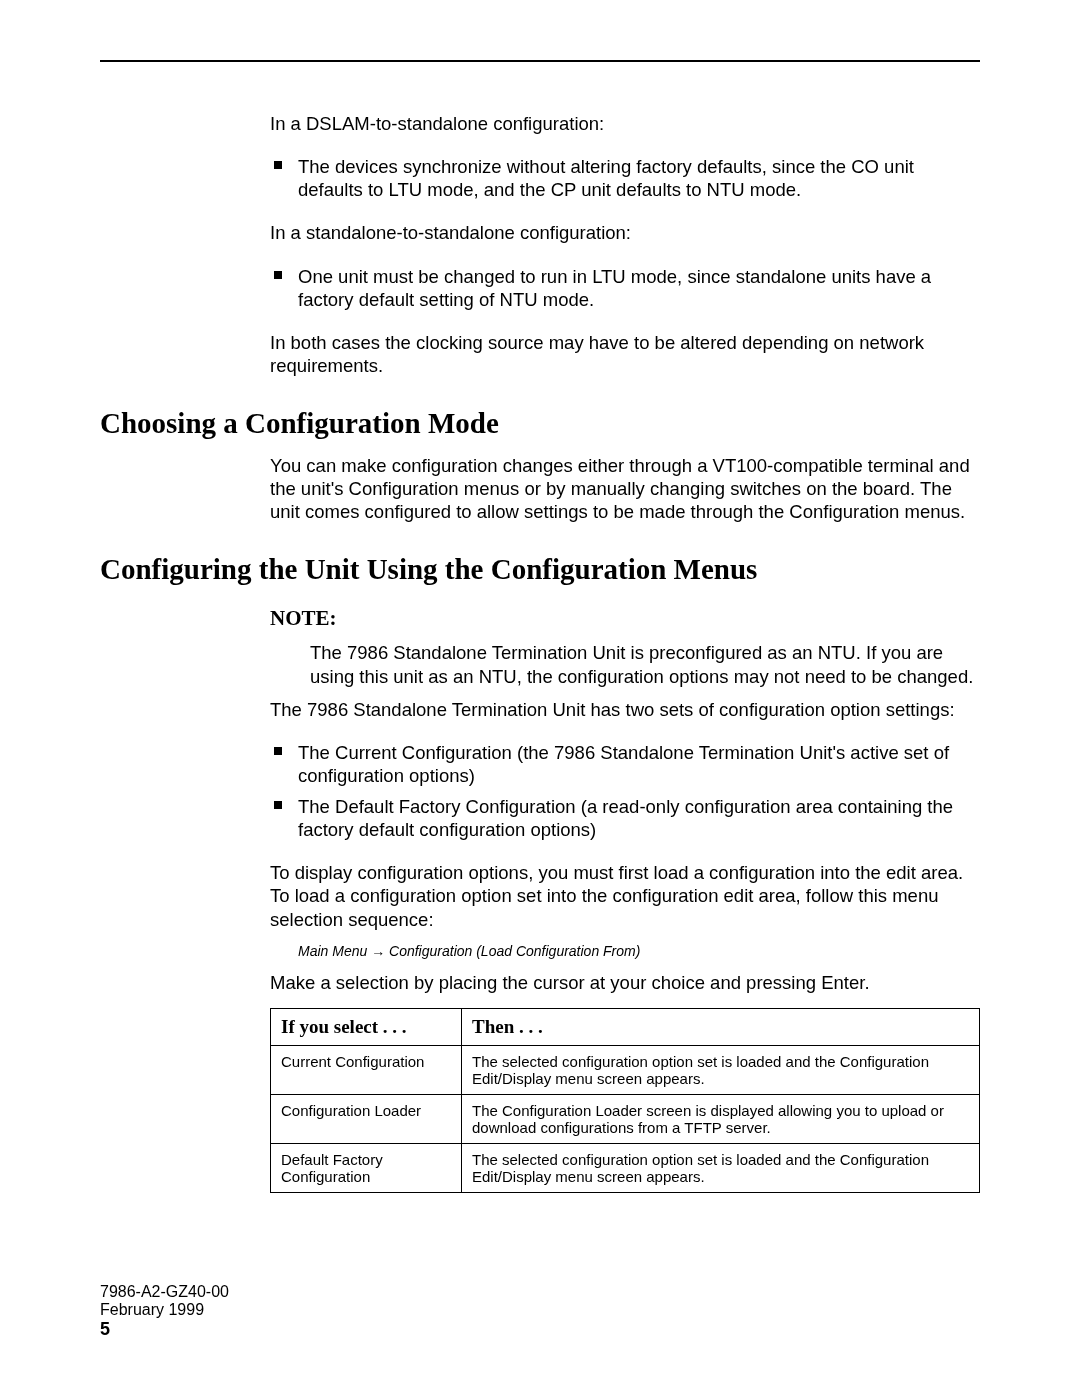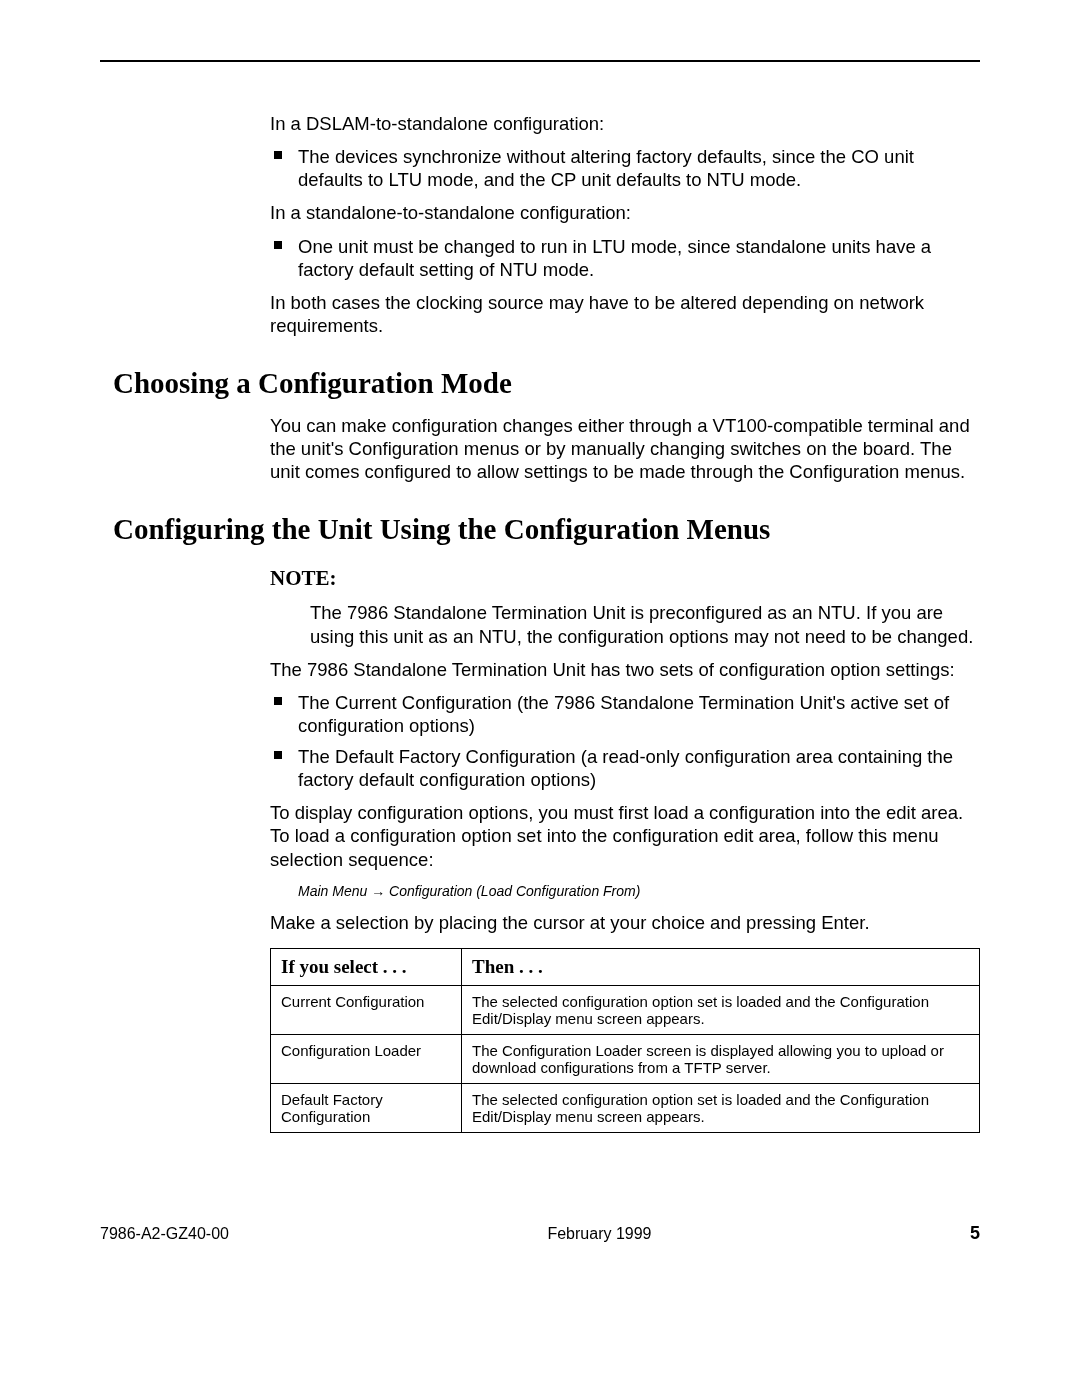--- a/index.html
+++ b/index.html
@@ -23,26 +23,26 @@
   }
   p {
     font-size: 18.5px;
     line-height: 1.25;
     margin: 10px 0;
   }
   h2 {
     font-family: "Times New Roman", Times, serif;
     font-weight: bold;
     font-size: 29px;
-    margin: 30px 0 14px 13px;
+    margin: 30px 0 14px 0;
   }
   ul {
     list-style: none;
     padding-left: 0;
-    margin: 0 0;
+    margin: 20px 0;
   }
   ul li {
     position: relative;
     padding-left: 28px;
     font-size: 18.5px;
     line-height: 1.25;
     margin: 8px 0;
   }
   ul li::before {
     content: "";
@@ -87,20 +87,21 @@
     font-size: 19px;
     margin-left: 18px;
   }
   .col-if { width: 170px; }
   .footer {
     display: flex;
     justify-content: space-between;
     align-items: baseline;
     font-size: 16px;
     margin-top: 90px;
+    flex-direction: column;
   }
   .footer .pnum {
     font-weight: bold;
     font-size: 18px;
   }
   .arrow {
     font-style: normal;
   }
 </style>
 </head>

